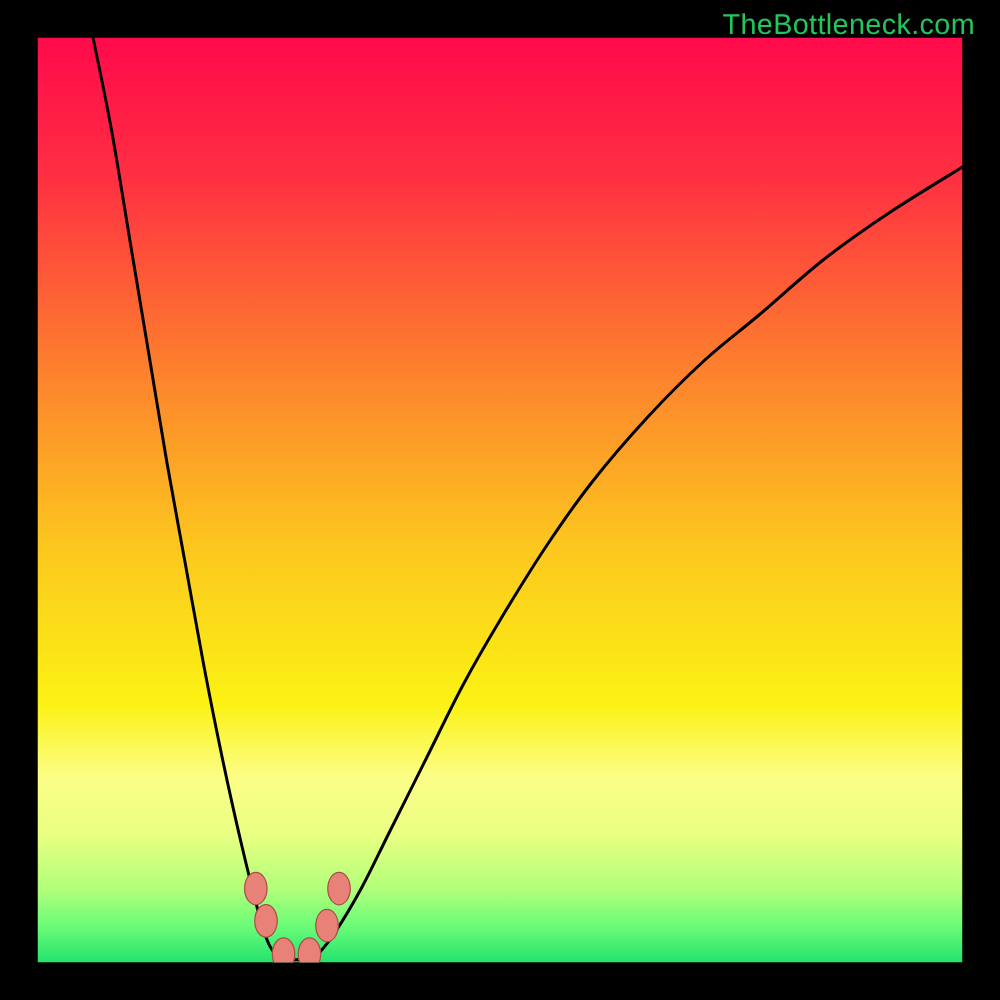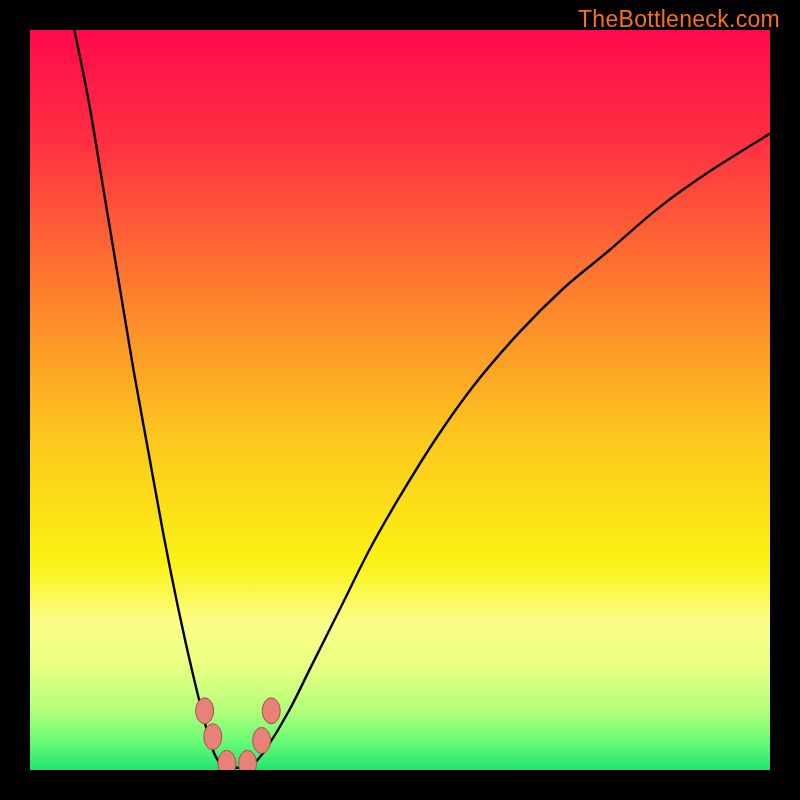--- a/index.html
+++ b/index.html
@@ -13,21 +13,21 @@
   .frame {
     position: relative;
     width: 800px;
     height: 800px;
     background: #000;
   }
   .watermark {
     position: absolute;
     top: 6px;
     right: 20px;
-    color: #f97316;
+    color: #22c55e;
     font-family: Arial, Helvetica, sans-serif;
     font-size: 23px;
     font-weight: 500;
     letter-spacing: 0.3px;
     z-index: 10;
   }
   .plot {
     position: absolute;
     left: 30px;
     top: 30px;

